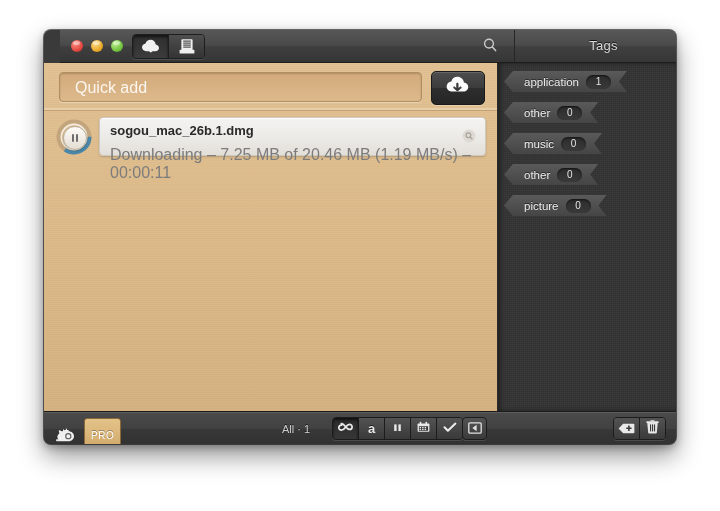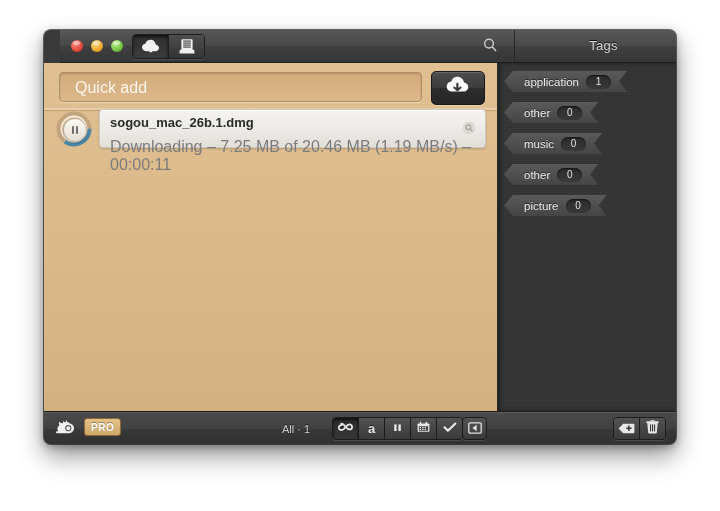--- a/index.html
+++ b/index.html
@@ -146,21 +146,21 @@
     width: 52px; height: 32px;
     border-radius: 5px;
     background: linear-gradient(to bottom, #4e4e4e 0%, #3b3b3b 50%, #2e2e2e 51%, #262626 100%);
     border: 1px solid #1a1a1a;
     box-shadow: 0 1px 0 rgba(255,255,255,0.28), inset 0 1px 0 rgba(255,255,255,0.14);
     display: flex; align-items: center; justify-content: center;
     cursor: pointer;
   }
 
   
-  .dl-list { position: absolute; left: 0; top: 40px; width: 100%; bottom: 0; }
+  .dl-list { position: absolute; left: 0; top: 48px; width: 100%; bottom: 0; }
   .dl-item {
     position: absolute; left: 12px; top: 6px;
     width: 430px; height: 40px;
   }
   .progress-ring {
     position: absolute; left: 0; top: 2px;
     width: 36px; height: 36px;
   }
   .pause-knob {
     position: absolute; left: 7px; top: 7px;
@@ -246,26 +246,26 @@
     position: absolute; left: 0; top: 381px;
     width: 100%; height: 33px;
     background: linear-gradient(to bottom, #4b4b4b 0%, #414141 50%, #383838 51%, #313131 100%);
     border-top: 1px solid #1c1c1c;
     box-shadow: inset 0 1px 0 rgba(255,255,255,0.10);
   }
   .bb-left { position: absolute; left: 11px; top: 6px; display: flex; align-items: center; gap: 7px; }
   .snail-icon { width: 22px; height: 16px; display: block; cursor: pointer; }
   .pro-badge {
     display: inline-flex; align-items: center; justify-content: center;
-    height: 16px; padding: 0 6px;
+    height: 16px; padding: 8px 6px;
     border-radius: 3px;
     background: linear-gradient(to bottom, #e4c389, #cfa768);
     border: 1px solid #8a6a38;
     color: #ffffff;
-    font-size: 10px; font-weight: bold;
+    font-size: 10px; font-weight: normal;
     letter-spacing: 0.5px;
     text-shadow: 0 -1px 0 rgba(0,0,0,0.35);
     cursor: pointer;
   }
 
   .bb-center {
     position: absolute; left: 238px; top: 5px;
     display: flex; align-items: center; gap: 22px;
   }
   .filter-count {

